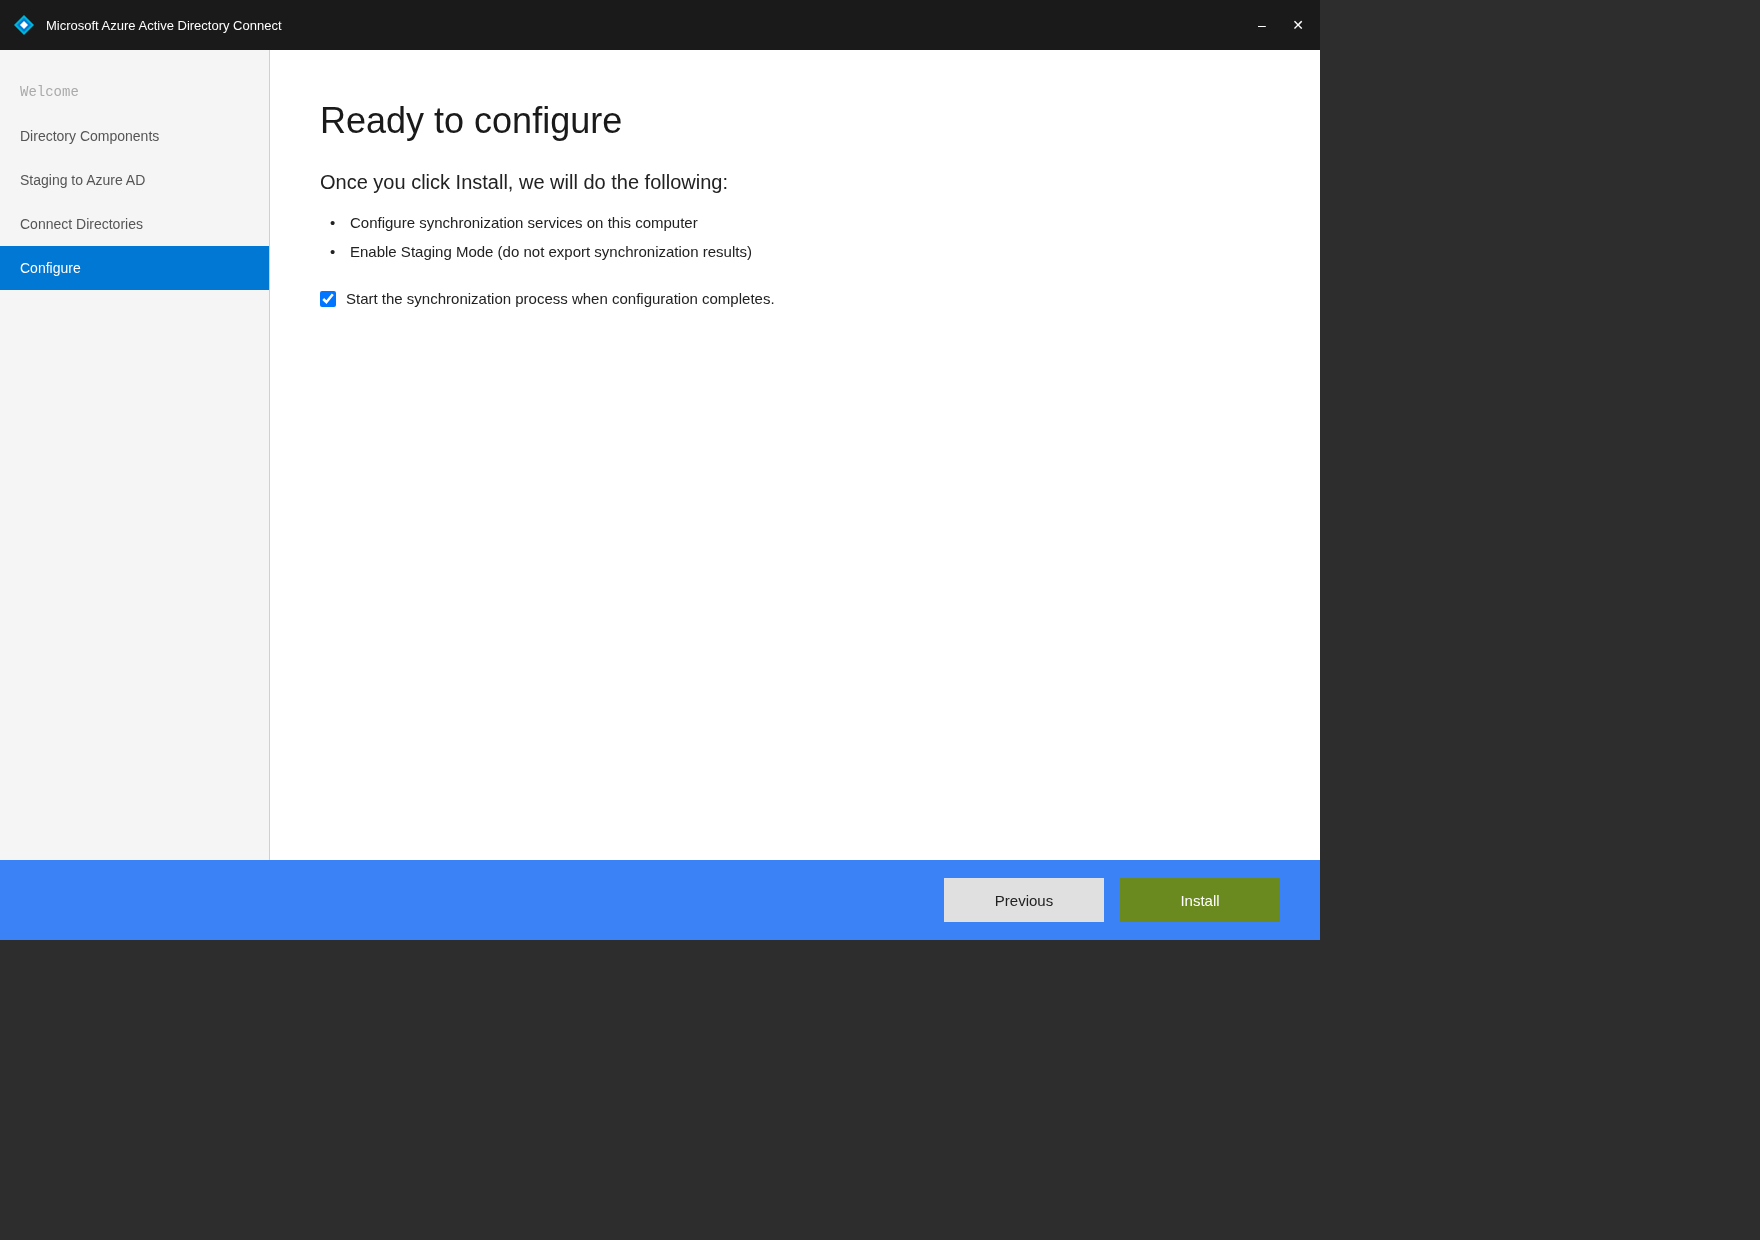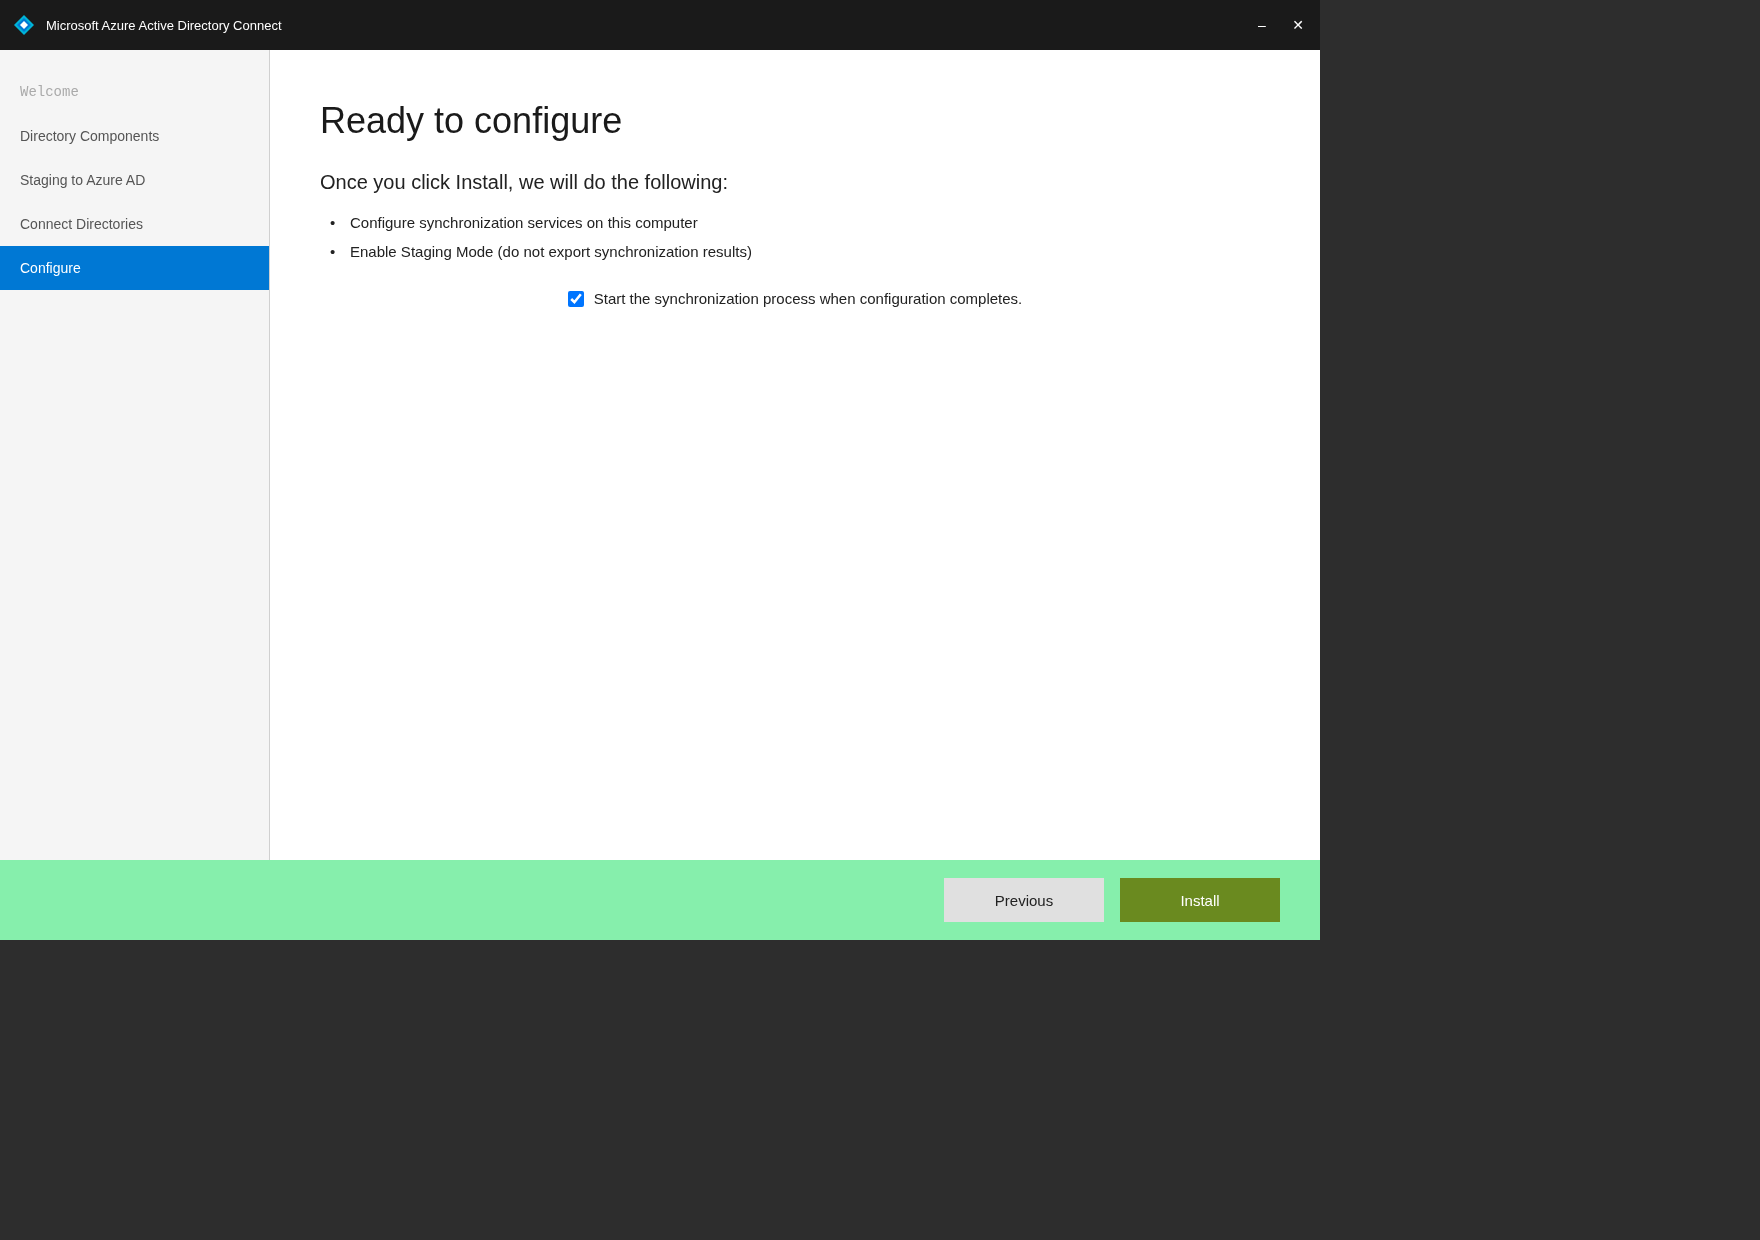--- a/index.html
+++ b/index.html
@@ -118,36 +118,35 @@
     .bullet-list li::before {
       content: '•';
       position: absolute;
       left: 0;
     }
     .checkbox-row {
       display: flex;
       align-items: center;
       gap: 10px;
       margin-top: 6px;
-      justify-content: center;
     }
     .checkbox-row input[type="checkbox"] {
       width: 16px;
       height: 16px;
       cursor: pointer;
     }
     .checkbox-label {
       font-size: 15px;
       color: #222;
     }
 
     
     #footer {
       height: 80px;
-      background: #86efac;
+      background: #3b82f6;
       display: flex;
       align-items: center;
       justify-content: flex-end;
       padding: 0 40px;
       gap: 16px;
       flex-shrink: 0;
     }
     .footer-btn {
       height: 44px;
       min-width: 160px;

